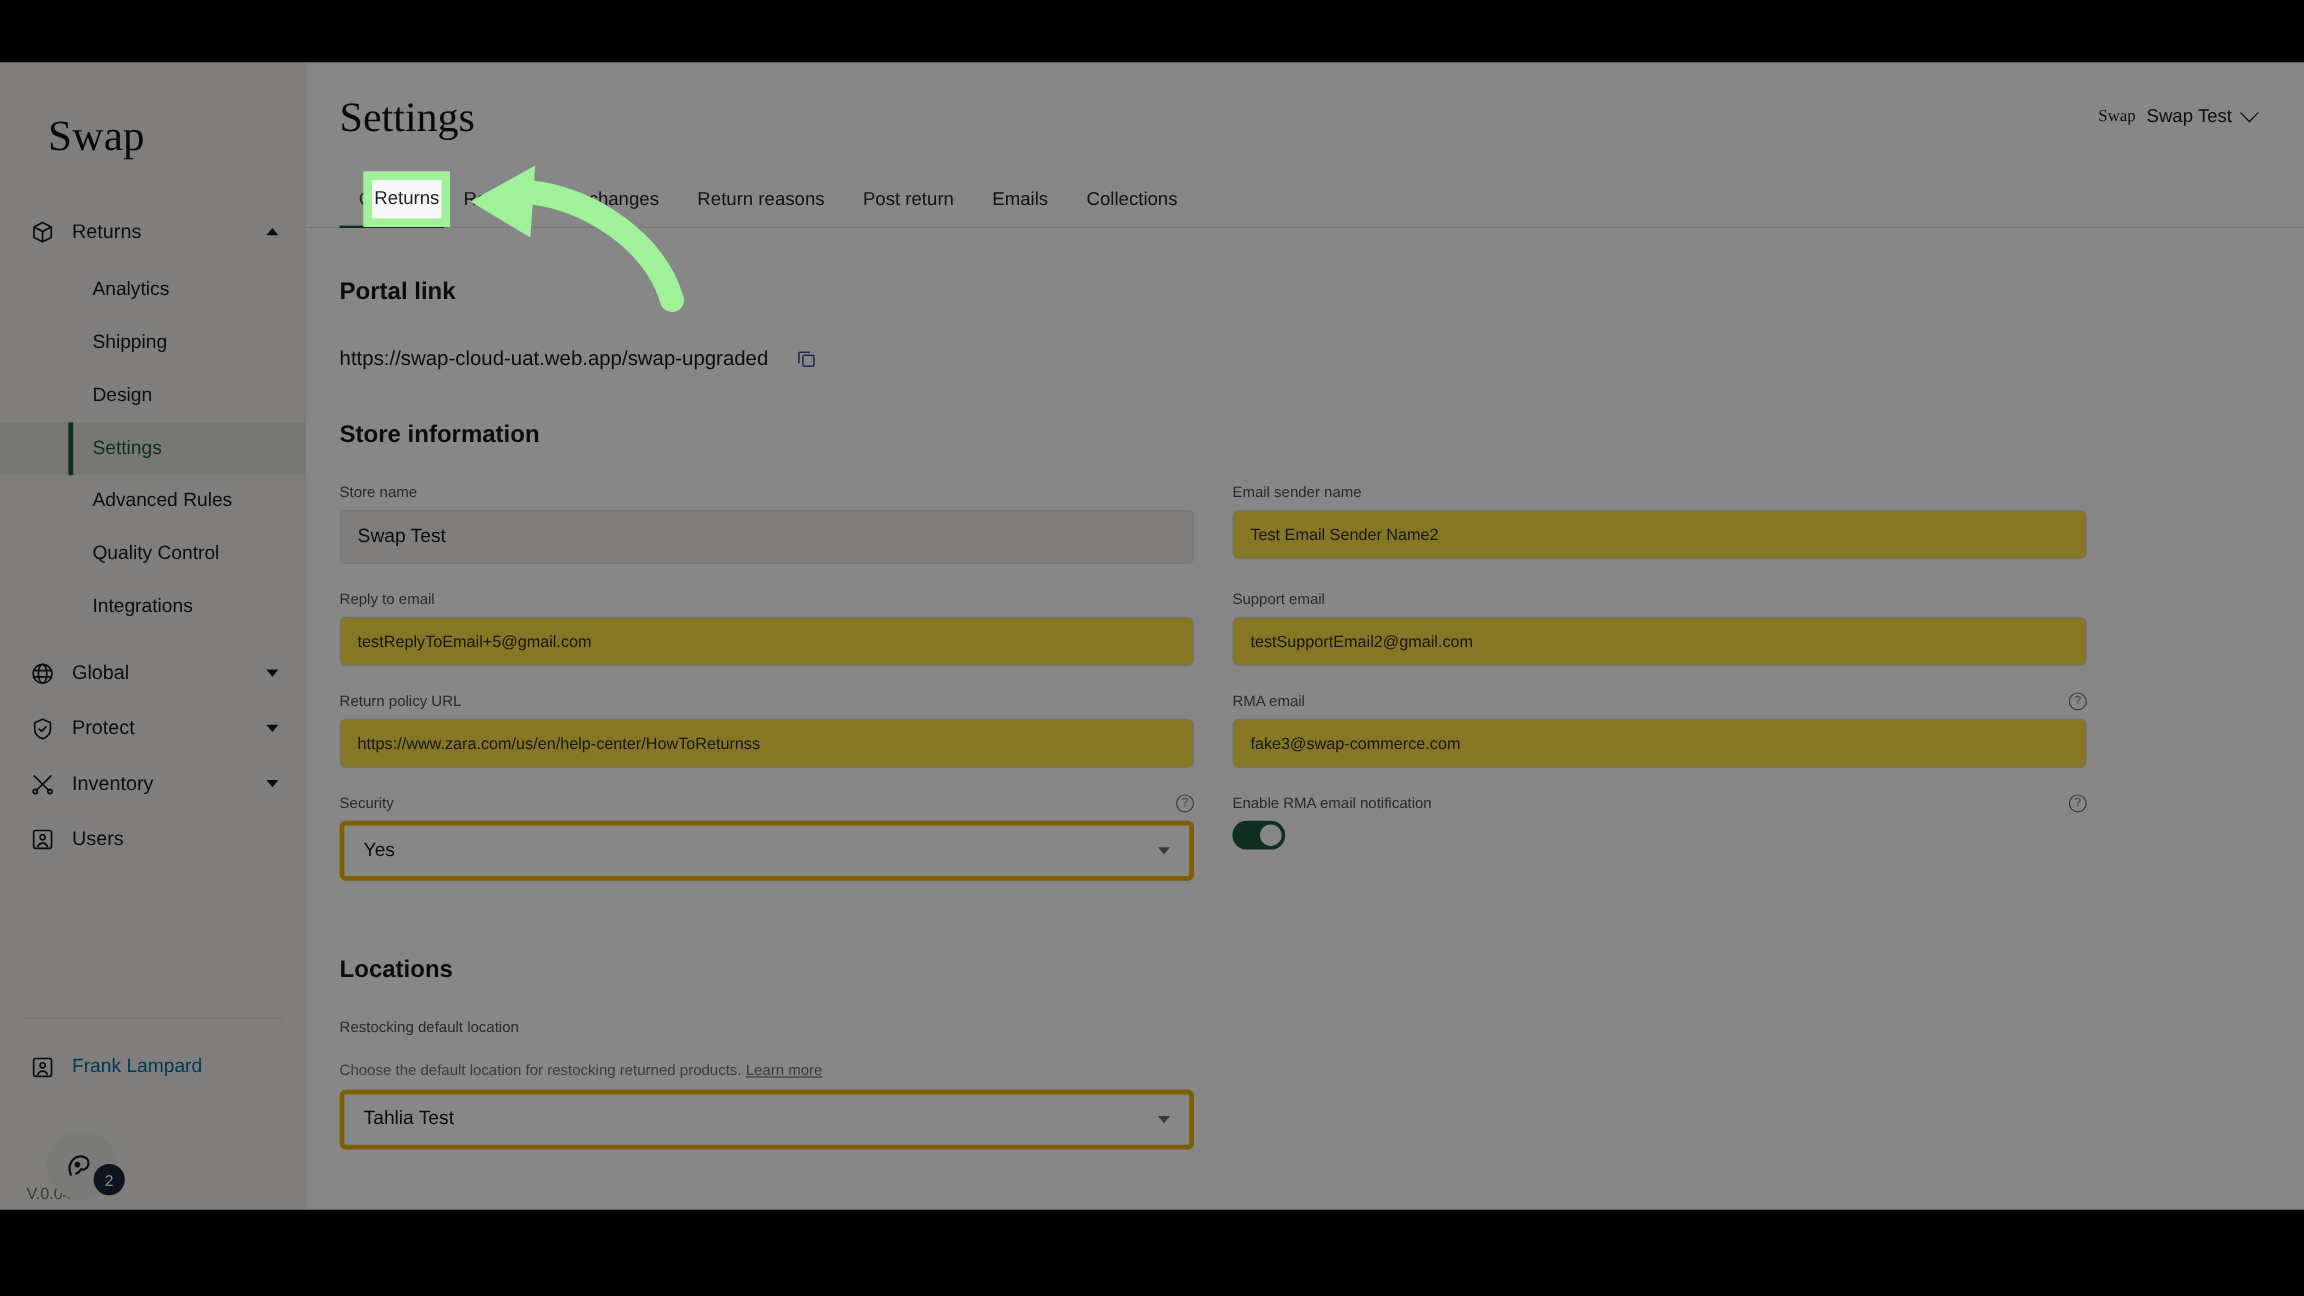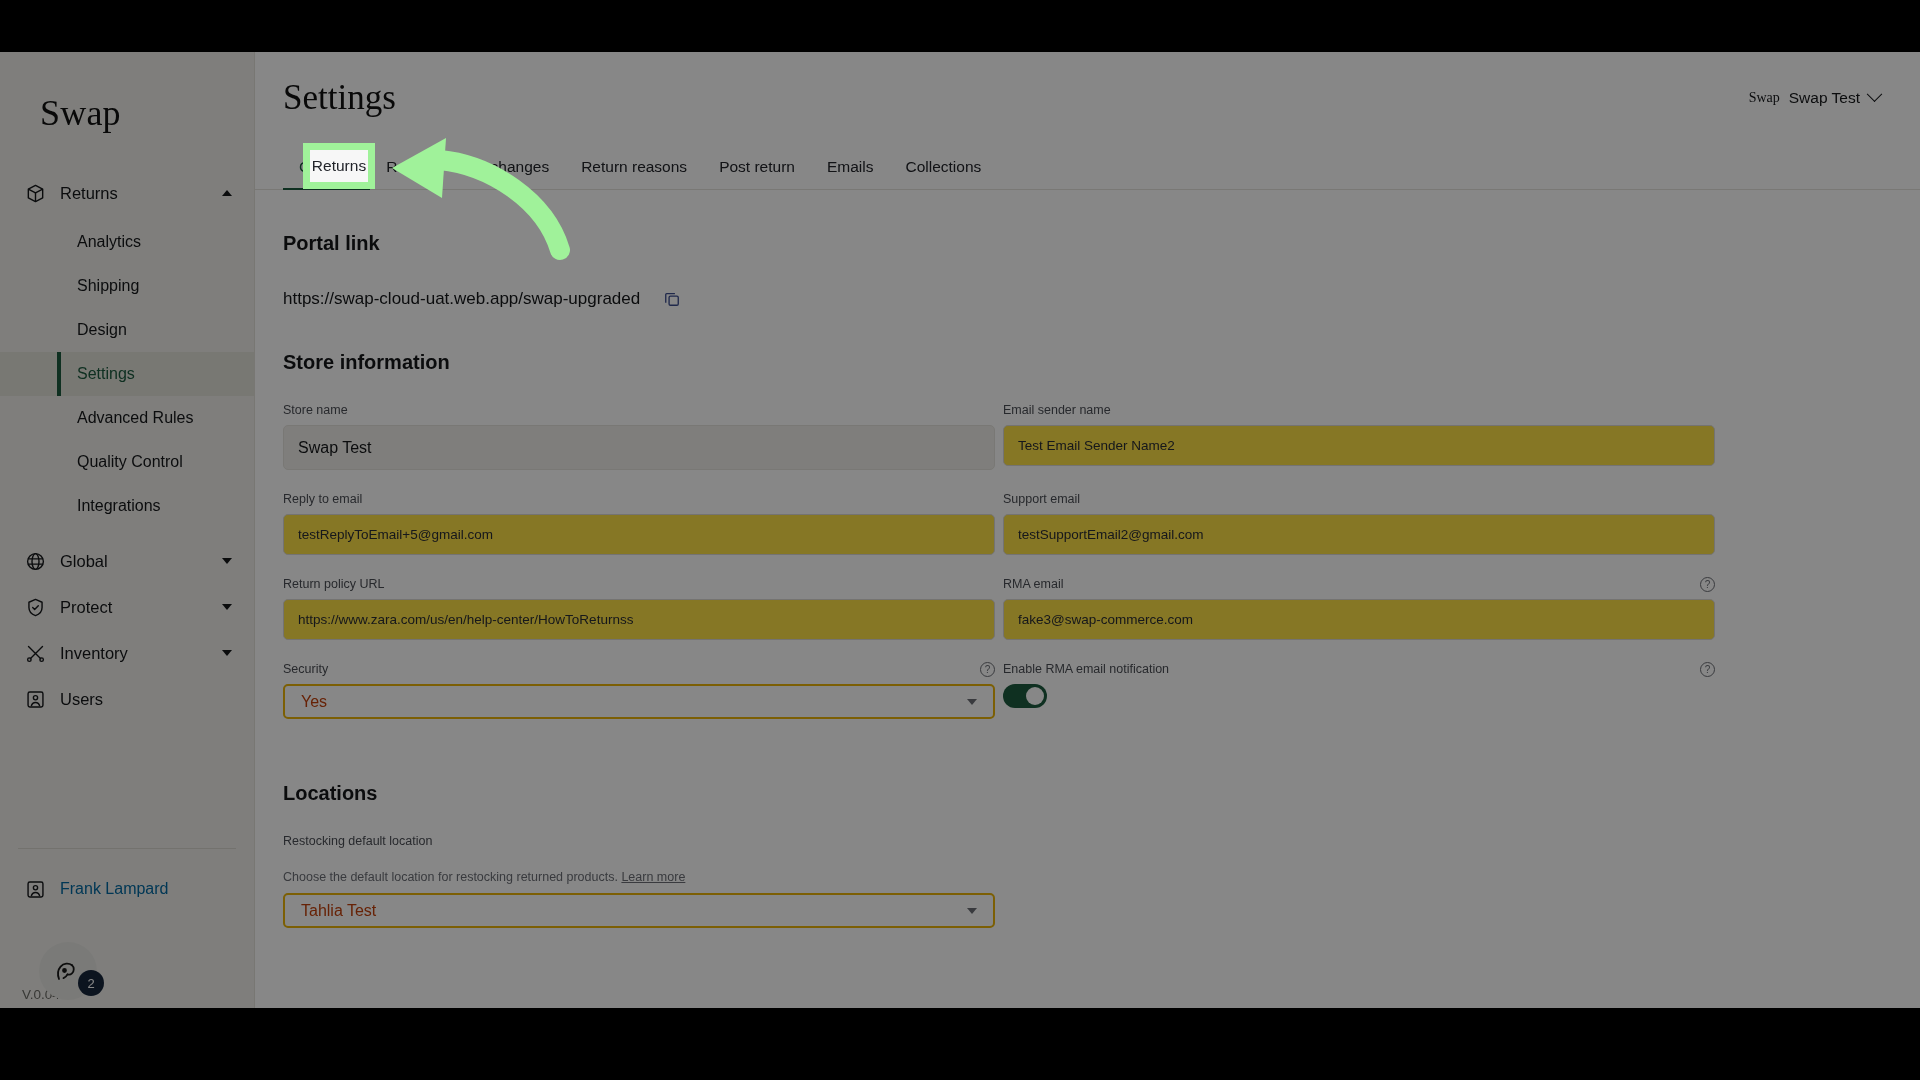--- a/index.html
+++ b/index.html
@@ -223,21 +223,21 @@
   }
   .portal-url {
     font-size: 17px;
     color: #15171a;
   }
   .copy-btn { cursor: pointer; display: flex; }
 
   .grid {
     display: grid;
     grid-template-columns: 712px 712px;
-    column-gap: 8px;
+    column-gap: 32px;
     margin-top: 28px;
   }
   .field { margin-bottom: 21px; }
   .field-head {
     display: flex; align-items: center;
     justify-content: space-between;
     margin-bottom: 7px;
     height: 16px;
   }
   .field-label {
@@ -265,29 +265,29 @@
     color: #2b2e33;
   }
   .input.filled {
     background: #f0efeb;
     border-color: #e5e3dd;
     height: 45px;
     font-size: 16px;
     color: #15171a;
   }
   .select {
-    height: 35px;
-    border: 2px solid #eab308;
+    height: 50px;
+    border: 4px solid #eab308;
     border-radius: 5px;
     background: #ffffff;
     display: flex; align-items: center;
     justify-content: space-between;
     padding: 0 16px;
     font-size: 16px;
-    color: #c2410c;
+    color: #0f172a;
     cursor: pointer;
   }
   .select .arrow {
     width: 0; height: 0;
     border-left: 5px solid transparent;
     border-right: 5px solid transparent;
     border-top: 6px solid #6c6f76;
   }
   .toggle {
     width: 44px; height: 24px;

